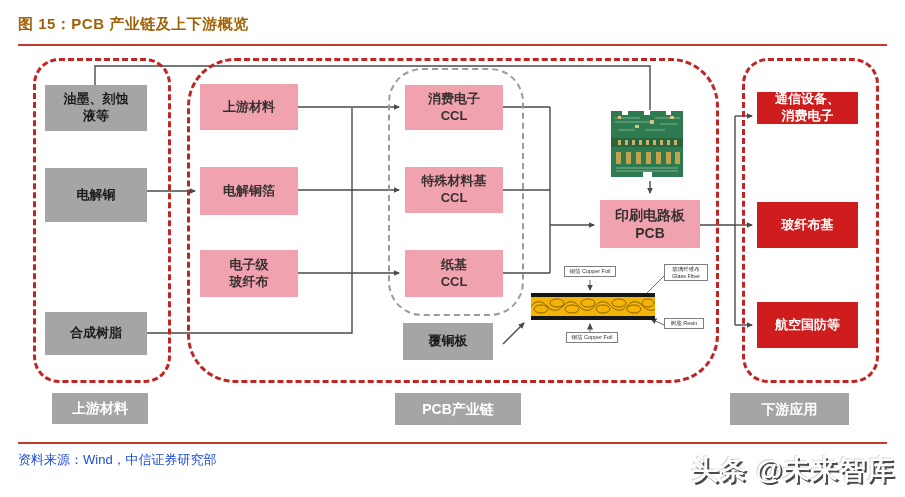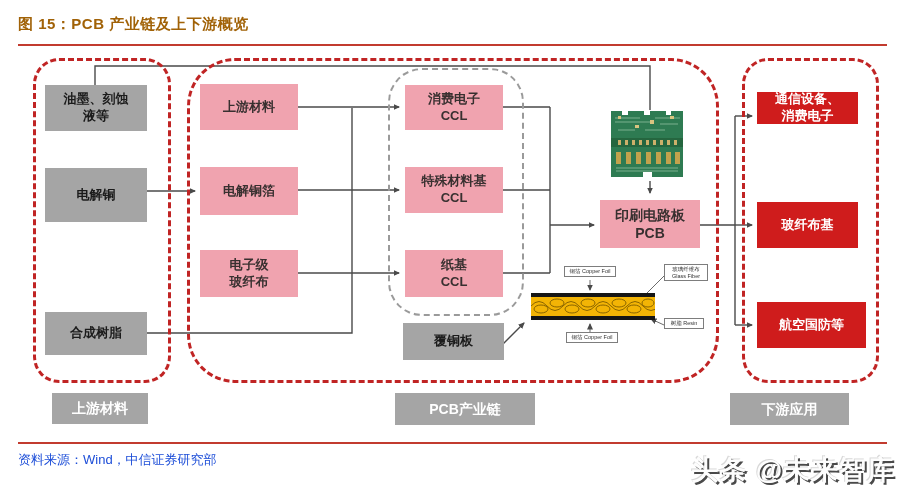--- a/index.html
+++ b/index.html
@@ -95,29 +95,29 @@
   <div class="box pink" style="left:200px;top:250px;width:98px;height:47px">电子级
 玻纤布</div>
 
   <div class="box pink" style="left:405px;top:85px;width:98px;height:45px">消费电子
 CCL</div>
   <div class="box pink" style="left:405px;top:167px;width:98px;height:46px">特殊材料基
 CCL</div>
   <div class="box pink" style="left:405px;top:250px;width:98px;height:47px">纸基
 CCL</div>
 
-  <div class="box gray" style="left:403px;top:323px;width:101px;height:37px">覆铜板</div>
+  <div class="box gray" style="left:403px;top:323px;width:90px;height:37px">覆铜板</div>
 
   <div class="box pink pcb" style="left:600px;top:200px;width:100px;height:48px">印刷电路板
 PCB</div>
 
   <div class="box red" style="left:757px;top:92px;width:101px;height:32px">通信设备、
 消费电子</div>
   <div class="box red" style="left:757px;top:202px;width:101px;height:46px">玻纤布基</div>
-  <div class="box red" style="left:757px;top:302px;width:109px;height:46px">航空国防等</div>
+  <div class="box red" style="left:757px;top:302px;width:101px;height:46px">航空国防等</div>
 
   <div class="img-wrap" style="left:610px;top:108px">
     <svg width="74" height="72" viewBox="0 0 74 72">
       <rect x="1" y="3" width="72" height="66" fill="#2e7b52"></rect>
       <rect x="12" y="3" width="6" height="4" fill="#fff"></rect>
       <rect x="34" y="3" width="6" height="4" fill="#fff"></rect>
       <rect x="56" y="3" width="5" height="4" fill="#fff"></rect>
       <rect x="33" y="64" width="9" height="5" fill="#fff"></rect>
       <rect x="1" y="30" width="72" height="9" fill="#25663f"></rect>
       <g fill="#c2a24c">
@@ -172,20 +172,20 @@
     </svg>
   </div>
 
   <div class="mini-label" style="left:564px;top:266px;width:52px">铜箔 Copper Foil</div>
   <div class="mini-label" style="left:566px;top:332px;width:52px">铜箔 Copper Foil</div>
   <div class="mini-label" style="left:664px;top:264px;width:44px">玻璃纤维布
 Glass Fiber</div>
   <div class="mini-label" style="left:664px;top:318px;width:40px">树脂 Resin</div>
 
   <div class="box label" style="left:52px;top:393px;width:96px;height:31px">上游材料</div>
-  <div class="box label" style="left:395px;top:393px;width:140px;height:32px">PCB产业链</div>
+  <div class="box label" style="left:395px;top:393px;width:126px;height:32px">PCB产业链</div>
   <div class="box label" style="left:730px;top:393px;width:119px;height:32px">下游应用</div>
 
   <div class="rule rule-bottom"></div>
   <div class="source">资料来源：Wind，中信证券研究部</div>
   <div class="watermark">头条 @未来智库</div>
 
 </div>
 
 </body></html>

